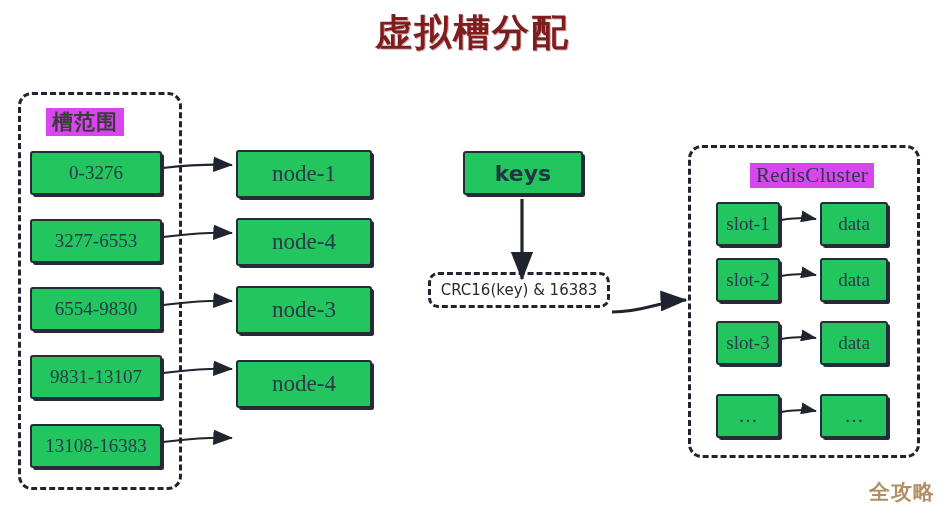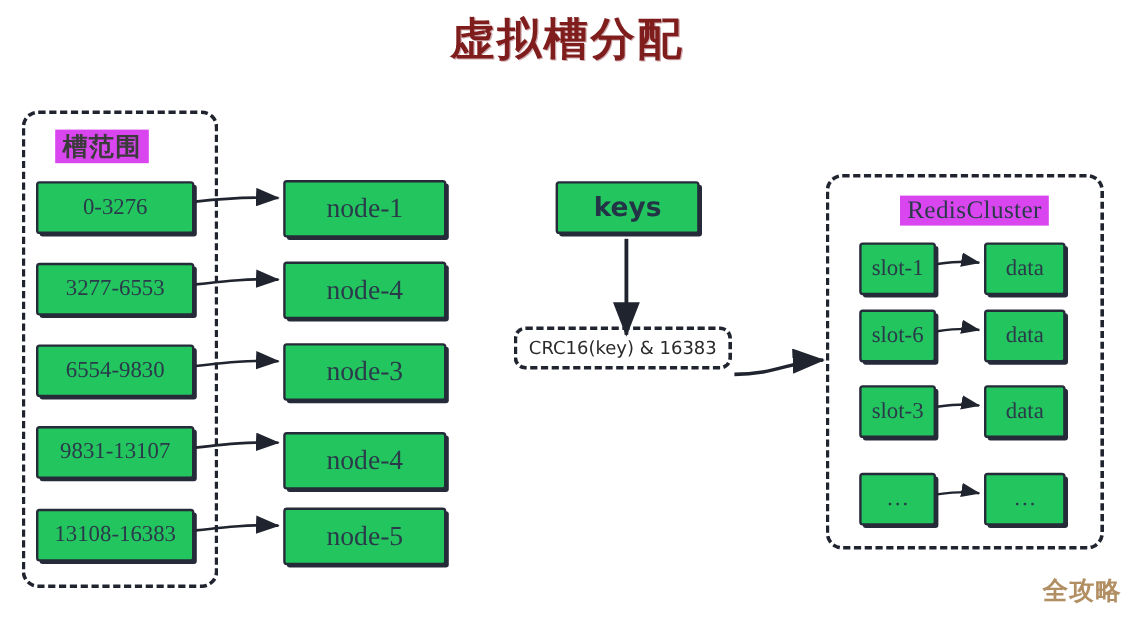--- a/index.html
+++ b/index.html
@@ -190,32 +190,31 @@
   <div class="box range-box" style="top:151px">0-3276</div>
   <div class="box range-box" style="top:219px">3277-6553</div>
   <div class="box range-box" style="top:287px">6554-9830</div>
   <div class="box range-box" style="top:355px">9831-13107</div>
   <div class="box range-box" style="top:424px">13108-16383</div>
 
   <div class="box node-box" style="top:150px">node-1</div>
   <div class="box node-box" style="top:218px">node-4</div>
   <div class="box node-box" style="top:286px">node-3</div>
   <div class="box node-box" style="top:360px">node-4</div>
-  <div class="box node-box" style="top:423px">node-5</div>
 
   <div class="box" id="keys-box">keys</div>
   <div id="crc-box">CRC16(key) &amp; 16383</div>
 
   <div class="dashed-group" id="cluster-group"></div>
   <div class="group-label" id="cluster-label">RedisCluster</div>
 
   <div class="box slot-box" style="top:202px">slot-1</div>
   <div class="box data-box" style="top:202px">data</div>
 
-  <div class="box slot-box" style="top:258px">slot-6</div>
+  <div class="box slot-box" style="top:258px">slot-2</div>
   <div class="box data-box" style="top:258px">data</div>
 
   <div class="box slot-box" style="top:321px">slot-3</div>
   <div class="box data-box" style="top:321px">data</div>
 
   <div class="box slot-box" style="top:394px">…</div>
   <div class="box data-box" style="top:394px">…</div>
 
   <svg class="wires" viewBox="0 0 945 514">
     <defs>

